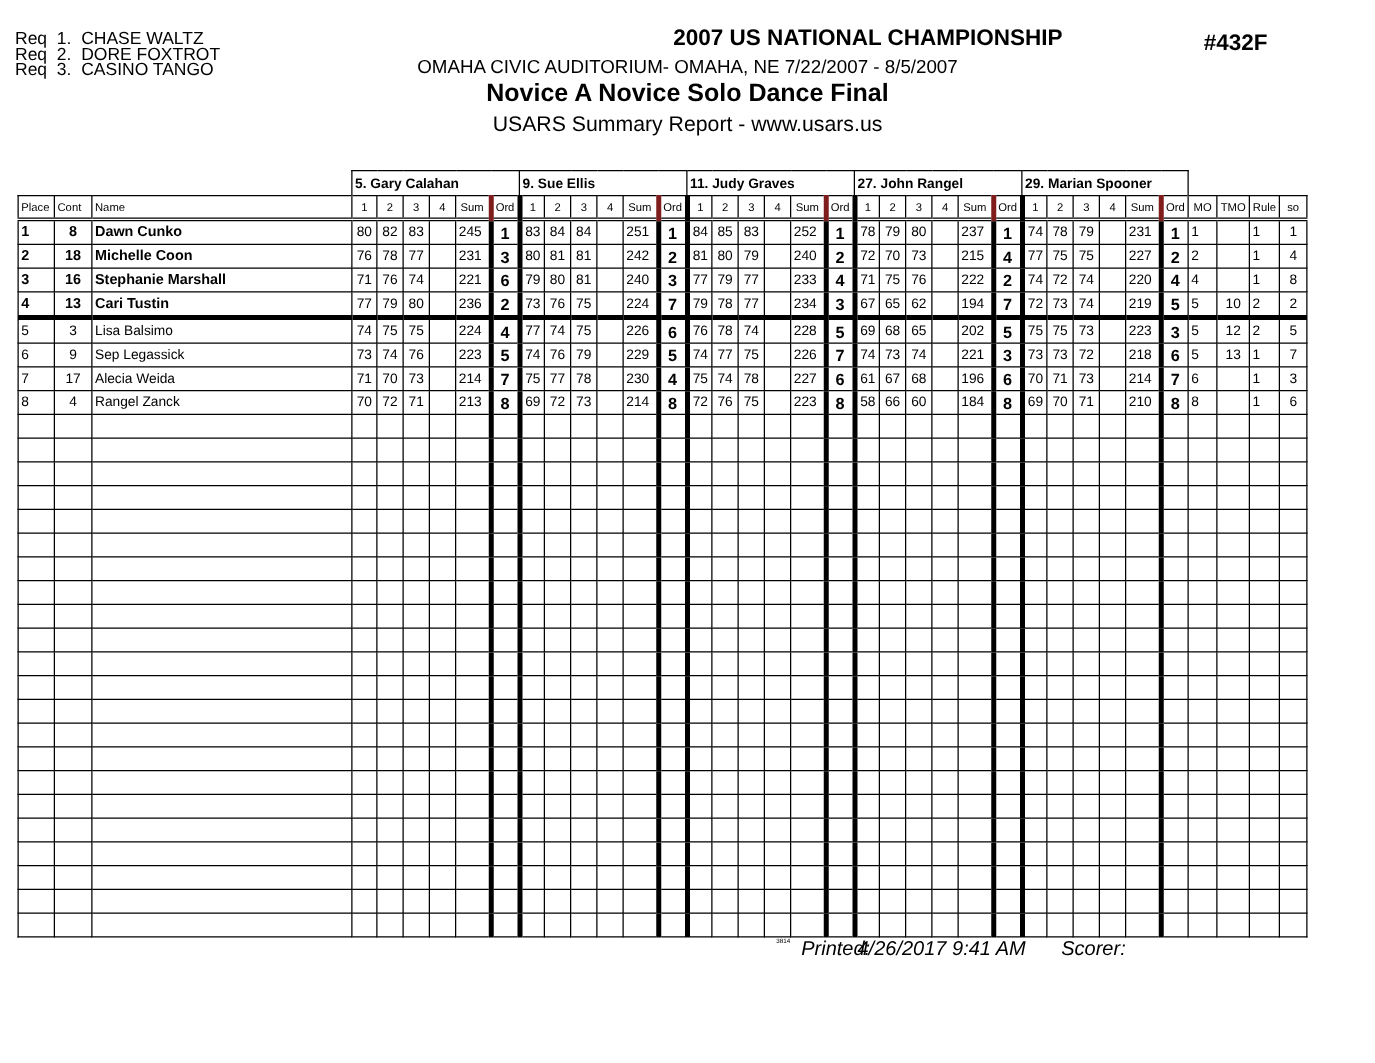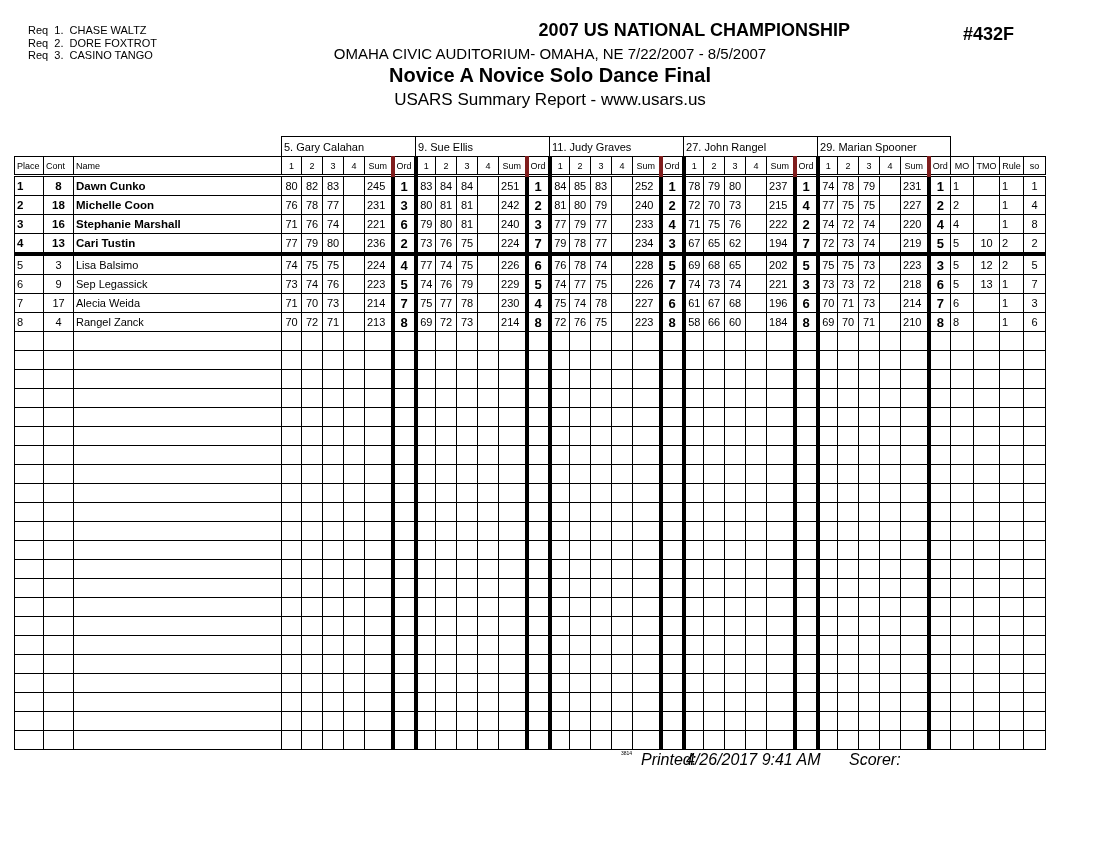--- a/index.html
+++ b/index.html
@@ -1,37 +1,37 @@
 <!DOCTYPE html>
 <html><head>
 <meta charset="utf-8">
 <style>
   html,body{margin:0;padding:0;background:#fff;}
   body{width:1100px;height:850px;position:relative;overflow:hidden;font-family:"Liberation Sans",sans-serif;color:#000;}
-  .req{position:absolute;left:28px;top:24px;font-size:11px;line-height:12.5px;}
+  .req{position:absolute;left:12px;top:24px;font-size:14px;line-height:12.5px;}
   .req div{white-space:pre;}
   .hdr{position:absolute;left:250px;width:600px;text-align:center;}
   .h1{top:20px;font-size:18px;font-weight:bold;text-align:right;}
   .h2{top:45px;font-size:15px;}
   .h3{top:64px;font-size:20px;font-weight:bold;}
   .h4{top:90px;font-size:17px;}
   .code{position:absolute;left:963px;top:24px;font-size:18px;font-weight:bold;}
   table.grid{position:absolute;left:14px;top:136px;border-collapse:collapse;table-layout:fixed;font-size:11px;}
   table.grid td{border:1px solid #000;padding:0 2px;height:18px;overflow:hidden;white-space:nowrap;}
   table.grid tr.judges td{height:19px;font-size:11px;}
   table.grid tr.judges td.blank{border:none;}
   table.grid tr.colhdr td{font-size:9px;height:17px;border-bottom:3px double #000;}
   table.grid td.c{text-align:center;}
   table.grid td.r{text-align:left;}
   table.grid td.ord{border-left:4px solid #000;text-align:center;font-weight:bold;font-size:13px;}
   table.grid tr.colhdr td.ordhdr{border-left:4px solid #7f1d1d;}
   table.grid td.jstart{border-left:4px solid #000;}
   table.grid tr.bold td.txt{font-weight:bold;font-size:11.5px;}
   table.grid tr.cut td{border-bottom:4px solid #000;}
-  table.grid tr.judges td.jname{border-top:1px solid #000;border-left:1px solid #000;border-right:1px solid #000;border-bottom:none;}
+  table.grid tr.judges td.jname{border-top:1px solid #000;border-left:1px solid #000;border-right:1px solid #000;border-bottom:none;font-weight:bold;}
   .footer{position:absolute;top:751px;font-size:16px;font-style:italic;}
   .tiny{position:absolute;left:621px;top:750px;font-size:5px;}
 </style>
 </head>
 <body>
 
 <div class="req">
   <div>Req  1.  CHASE WALTZ</div>
   <div>Req  2.  DORE FOXTROT</div>
   <div>Req  3.  CASINO TANGO</div>

